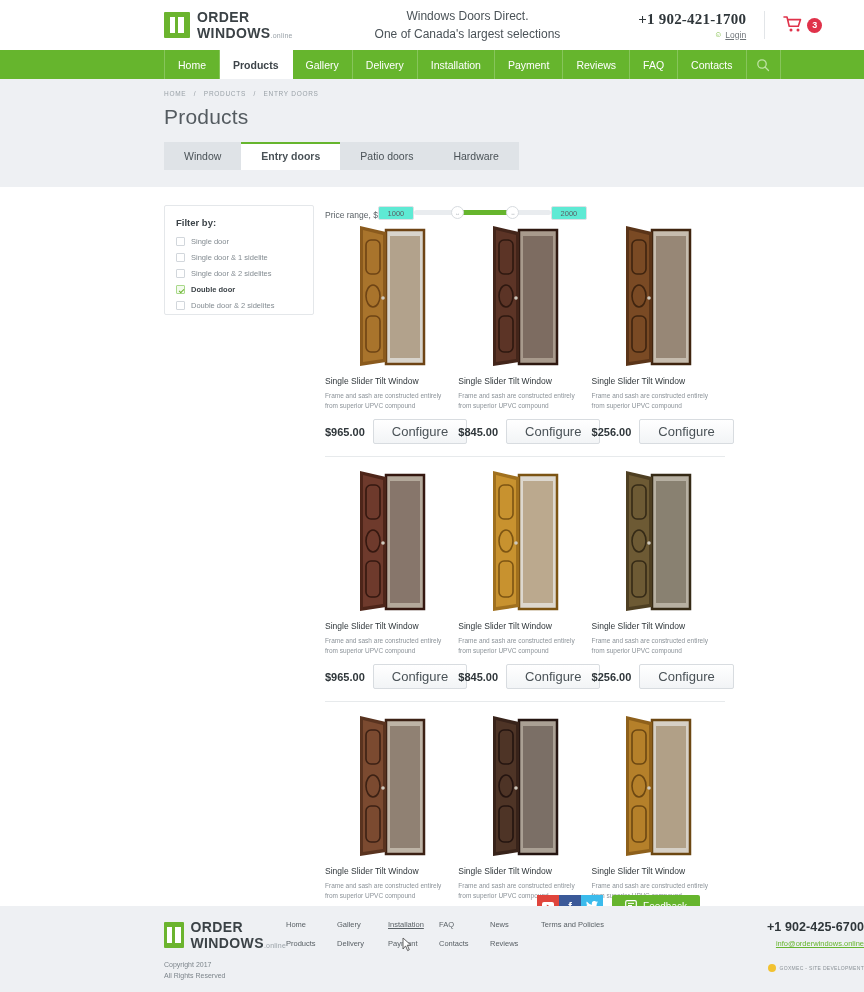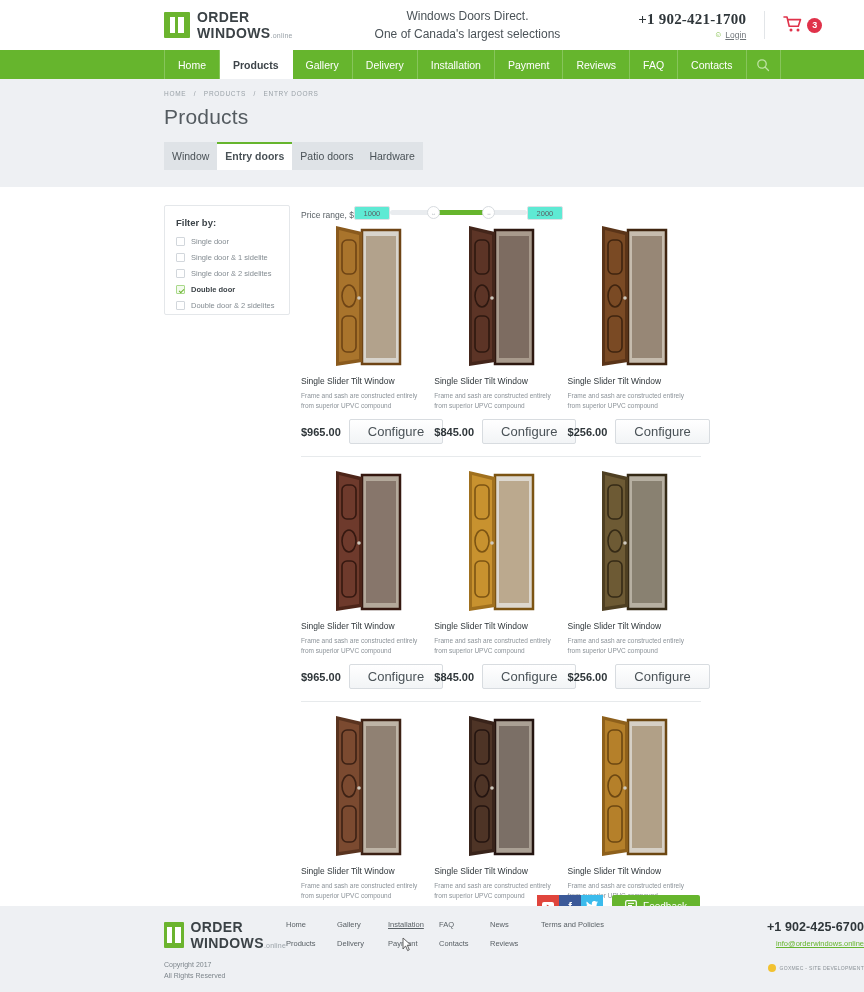--- a/index.html
+++ b/index.html
@@ -82,36 +82,36 @@
   .nav-search svg { display:block; }
 
   
   .band { background: #eef0f3; padding: 11px 0 0 164px; height: 108px; }
   .crumbs { font-size: 6.5px; color: #9aa2a8; letter-spacing: .7px; }
   .crumbs span.sep { margin: 0 5px; }
   .page-title { font-size: 21px; color: #545b60; font-weight: normal; margin-top: 8px; letter-spacing: .2px; }
 
   .tabs { display: flex; margin-top: 13px; }
   .tab {
-    padding: 8px 8px; background: #dfe3e7; font-size: 10.5px; color: #4a5257;
+    padding: 8px 20px; background: #dfe3e7; font-size: 10.5px; color: #4a5257;
     position: relative;
   }
   .tab.active { background: #fff; font-weight: bold; }
   .tab.active::before {
     content:""; position:absolute; left:0; right:0; top:0; height: 2px; background: #66b52d;
   }
 
   
   .main { position: relative; padding-left: 164px; background: #fff; }
 
   .content-row { display: flex; padding-top: 18px; }
 
   
   .filter-card {
-    width: 126px; border: 1px solid #e4e7ea; background: #fff; border-radius: 2px;
+    width: 150px; border: 1px solid #e4e7ea; background: #fff; border-radius: 2px;
     padding: 11px 10px 12px 11px; height: 110px; flex: none;
   }
   .filter-title { font-size: 9.5px; font-weight: bold; color: #3d4449; margin-bottom: 9px; }
   .filter-item { display: flex; align-items: center; gap: 6px; margin-bottom: 7px; }
   .cb {
     width: 9px; height: 9px; border: 1px solid #d2d7dc; background: #fff; border-radius: 1px;
     flex: none;
   }
   .cb.checked { border-color: #a9d98a; background: #f3faee; position: relative; }
   .cb.checked::after {

